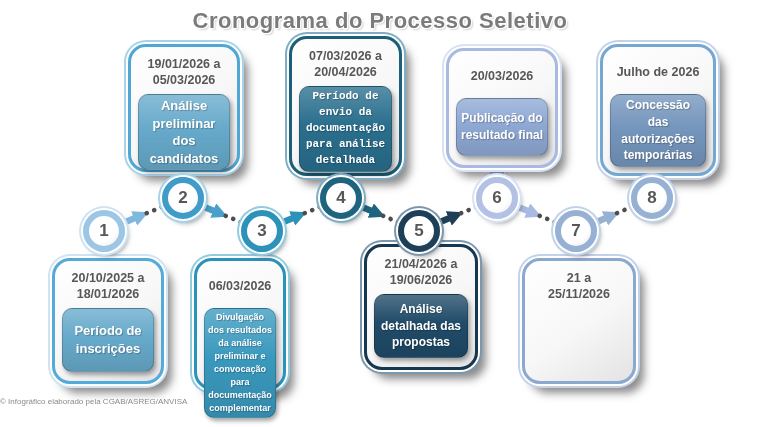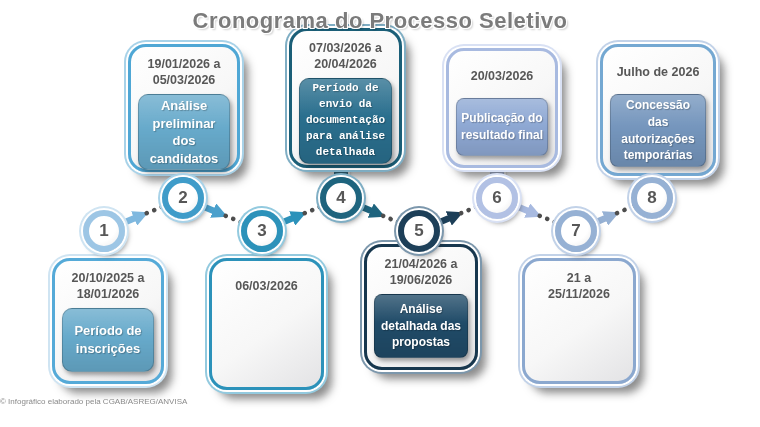--- a/index.html
+++ b/index.html
@@ -41,26 +41,26 @@
     display:flex;align-items:center;justify-content:center;text-align:center;
     color:#fff;font-weight:bold;font-size:13px;line-height:1.35;padding:2px 3px;
     background-color:var(--fill,#888);
     background-image:linear-gradient(180deg,rgba(255,255,255,.22),rgba(255,255,255,0) 45%,rgba(0,0,0,.10));
     border:1px solid rgba(0,0,0,.18);
     box-shadow:2px 3px 4px rgba(0,0,0,.35);
     text-shadow:1px 1px 1px rgba(0,0,0,.25);
   }
   .fs-small .card-box{font-size:9px;line-height:1.45;}
   .fs-mid   .card-box{font-size:11px;line-height:1.45;font-family:Liberation Mono, monospace;}
-  .fs-sm2   .card-box{font-size:12px;line-height:1.4;border-radius:8px;}
+  .fs-sm2   .card-box{font-size:12px;line-height:1.4;}
 
   .pos-1{left:52px; top:258px;width:112px;height:126px}
   .pos-2{left:128px;top:44px; width:112px;height:128px}
-  .pos-3{left:209px;top:258px;width:115px;height:132px}
-  .pos-4{left:289px;top:28px; width:113px;height:140px}
+  .pos-3{left:194px;top:258px;width:92px;height:132px}
+  .pos-4{left:289px;top:36px; width:113px;height:140px}
   .pos-5{left:364px;top:244px;width:114px;height:126px}
   .pos-6{left:446px;top:48px; width:112px;height:120px}
   .pos-7{left:522px;top:258px;width:114px;height:126px}
   .pos-8{left:600px;top:44px; width:116px;height:132px}
 
   
   .stem{
     position:absolute;width:14px;border-radius:4px;z-index:1;
     background:var(--ring,#999);
     box-shadow:0 0 0 2px #ffffff,2px 3px 3px rgba(45,45,45,.35);
@@ -160,20 +160,21 @@
 18/01/2026</div>
     <div class="card-box">Período de inscrições</div>
   </div>
   <div class="card pos-2" style="--fill: #67AACB; --ring: #3F9CC9; --border: #4FA7D5; --halo: #A8D2E8; --arrow: #4AA0CC;">
     <div class="card-date">19/01/2026 a
 05/03/2026</div>
     <div class="card-box">Análise preliminar dos candidatos</div>
   </div>
   <div class="card pos-3 fs-small" style="--fill: #3A99BE; --ring: #2C92BA; --border: #2C92BA; --halo: #93CADF; --arrow: #2C92BA;">
     <div class="card-date">06/03/2026</div>
+    <div class="card-box">Divulgação dos resultados da análise preliminar e convocação para documentação complementar</div>
   </div>
   <div class="card pos-4 fs-mid" style="--fill: #2A6F8E; --ring: #1E647E; --border: #1B5F78; --halo: #7FAEC4; --arrow: #1E647E;">
     <div class="card-date">07/03/2026 a
 20/04/2026</div>
     <div class="card-box">Período de envio da documentação para análise detalhada</div>
   </div>
   <div class="card pos-5 fs-sm2" style="--fill: #204B68; --ring: #1D3F58; --border: #17374E; --halo: #7C97AC; --arrow: #1D3F58;">
     <div class="card-date">21/04/2026 a
 19/06/2026</div>
     <div class="card-box">Análise detalhada das propostas</div>

